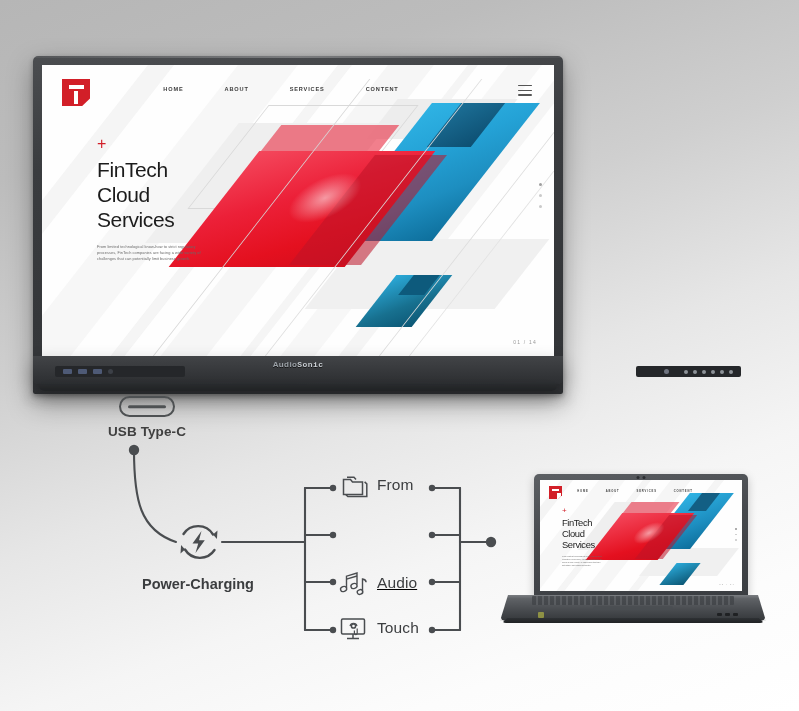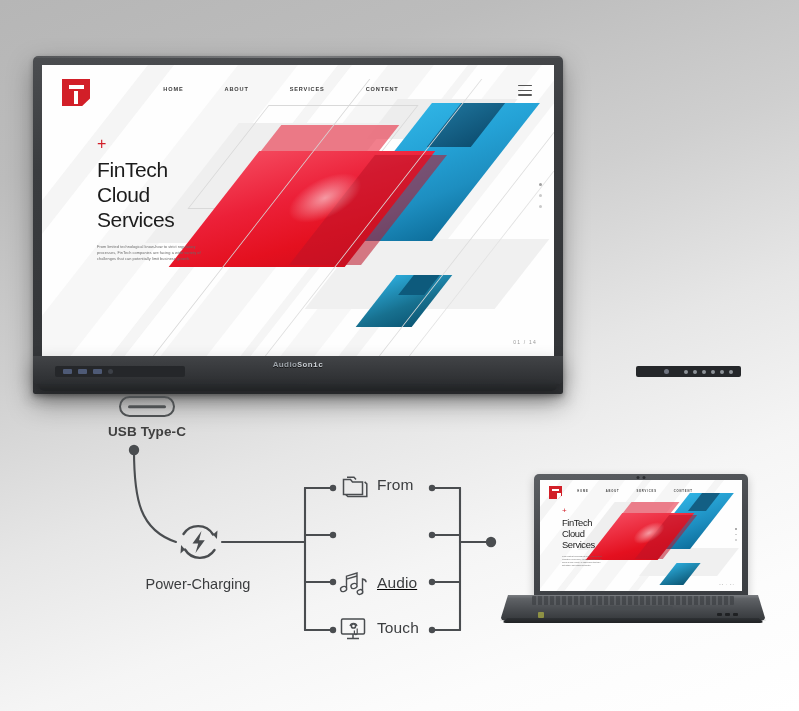--- a/index.html
+++ b/index.html
@@ -120,21 +120,21 @@
     content:""; position:absolute; left:7px; top:50%; transform:translateY(-50%);
     width:38px; height:3.6px; background:#4e5153; border-radius:3px;
   }
   .usbc-label{ font-size:13.5px; font-weight:700; color:#404040; letter-spacing:.1px; }
 
   
   .diagram{ position:absolute; left:0; top:430px; width:799px; height:230px; }
   .diagram svg{ position:absolute; left:0; top:0; }
   .pc-label{
     position:absolute; left:108px; top:146px; width:180px; text-align:center;
-    font-size:14.5px; font-weight:400; color:#3b3d3f;
+    font-size:14.5px; font-weight:700; color:#3b3d3f;
   }
   .feature{
     position:absolute; display:flex; align-items:center; gap:7px;
   }
   .feature .ficon{ width:34px; height:30px; display:flex; align-items:center; justify-content:center; }
   .feature .flabel{ font-size:15.5px; color:#3c3e40; letter-spacing:.1px; }
   .f-data{ left:336px; top:470px; }
   .f-video{ left:336px; top:523px; }
   .f-audio{ left:336px; top:568px;text-decoration:underline; }
   .f-touch{ left:336px; top:613px; }

